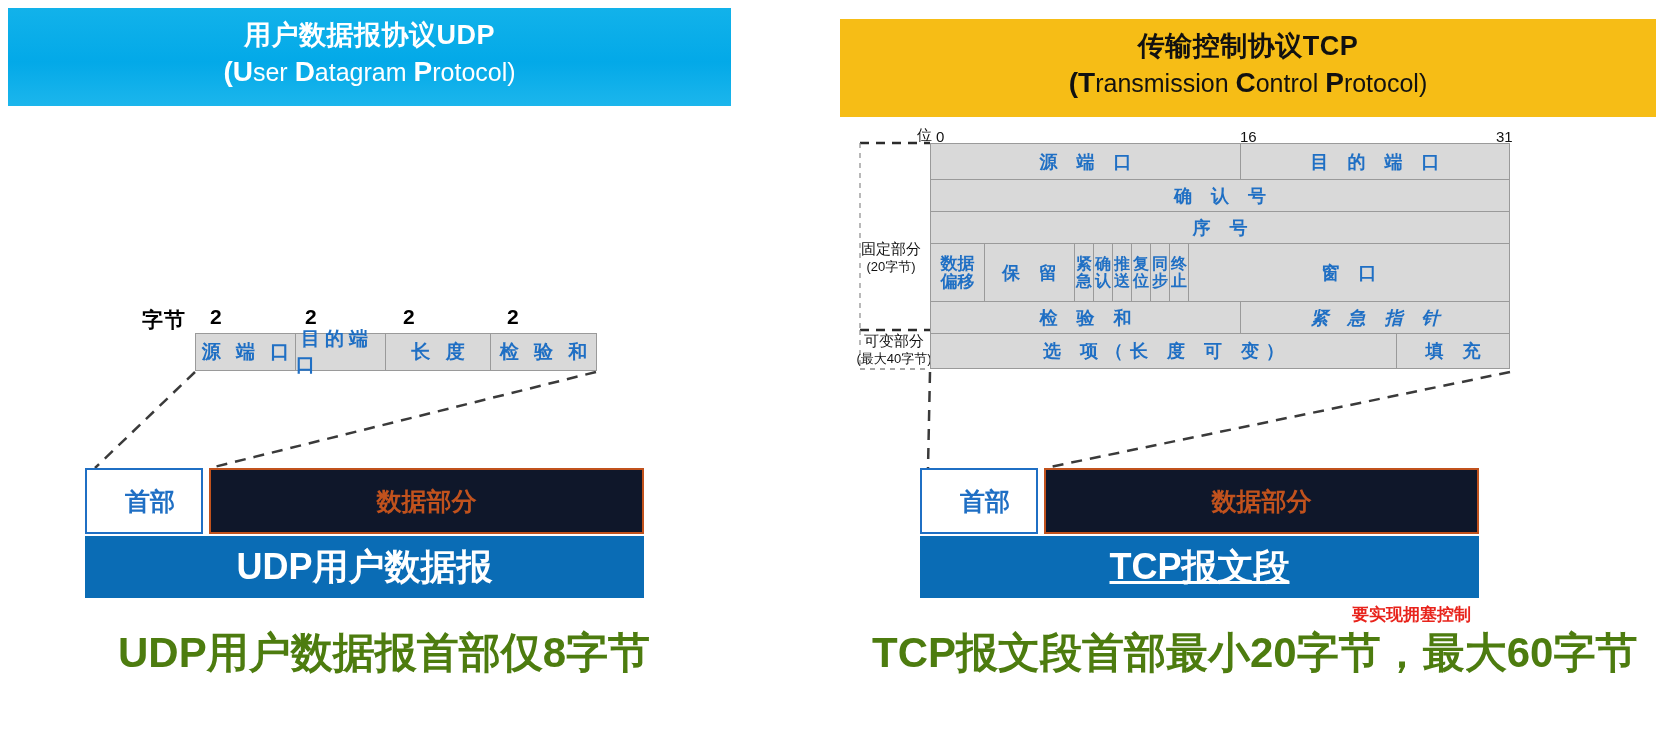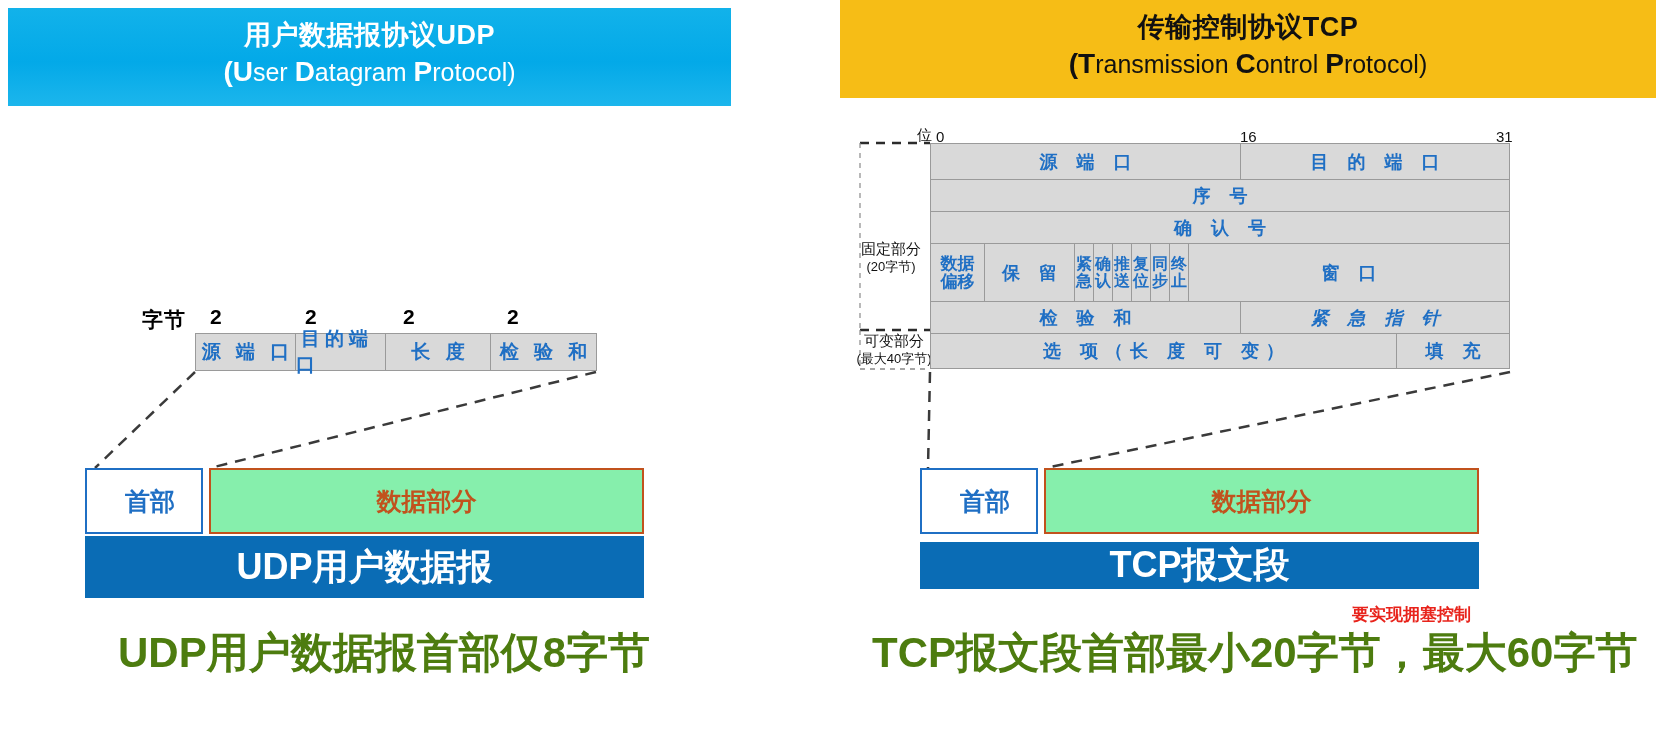--- a/index.html
+++ b/index.html
@@ -21,21 +21,21 @@
     box-sizing:border-box;
     padding-top:12px;
     line-height:1.18;
   }
   #udp-banner{
     left:8px;top:8px;width:723px;height:98px;
     background:linear-gradient(180deg,#12b2ea 0%,#03a9e8 55%,#1cb6ec 100%);
     color:#ffffff;
   }
   #tcp-banner{
-    left:96px;top:0;width:858px;height:98px;
+    left:96px;top:19px;width:858px;height:98px;
     background:#f6bd16;
     color:#111111;
   }
   .banner .l1{font-size:27px;font-weight:bold;letter-spacing:.5px;}
   .banner .l2{font-size:26px;font-weight:bold;margin-top:3px;}
   .banner .l2 .cap{font-size:28px;}
   .banner .l2 .rest{font-weight:normal;font-size:25px;}
 
   
   .hdrtable{position:absolute;box-sizing:border-box;background:#d9d9d9;border:1px solid #9a9a9a;}
@@ -102,21 +102,21 @@
   .segwrap{position:absolute;}
   .segrow{display:flex;}
   .segheader{
     box-sizing:border-box;
     background:#ffffff;border:2px solid #1f6fc4;
     color:#1f6fc4;font-weight:bold;font-size:25px;
     display:flex;align-items:center;justify-content:center;padding-left:12px;
   }
   .segdata{
     box-sizing:border-box;
-    background:#86efac;border:2px solid #c1521d;
+    background:#0f172a;border:2px solid #c1521d;
     color:#c1521d;font-weight:bold;font-size:25px;
     display:flex;align-items:center;justify-content:center;
     margin-left:6px;
   }
   .segbar{
     box-sizing:border-box;background:#0a6cb5;color:#fff;
     font-weight:bold;font-size:36px;
     display:flex;align-items:center;justify-content:center;
   }
 
@@ -207,25 +207,25 @@
   <div class="sidelabel" id="var-label">
     <div class="t1">可变部分</div>
     <div class="t2">(最大40字节)</div>
   </div>
 
   <div class="hdrtable" id="tcp-fields">
     <div class="hrow r1">
       <div class="hcell" style="width:310px;">源 端 口</div>
       <div class="hcell" style="width:268px;">目 的 端 口</div>
     </div>
+    <div class="hrow r3">
+      <div class="hcell" style="width:100%;">确 认 号</div>
+    </div>
     <div class="hrow r2">
       <div class="hcell" style="width:100%;">序 号</div>
-    </div>
-    <div class="hrow r3">
-      <div class="hcell" style="width:100%;">确 认 号</div>
     </div>
     <div class="hrow r4">
       <div class="stackcell" style="width:54px;">
         <span>数据</span>
         <span>偏移</span>
       </div>
       <div class="hcell" style="width:90px;">保 留</div>
       <div class="flagcell">
         <span>紧</span>
         <span>急</span>
@@ -260,18 +260,18 @@
       <div class="hcell" style="width:466px;">选 项（长 度 可 变）</div>
       <div class="hcell" style="width:112px;">填 充</div>
     </div>
   </div>
 
   <div class="segwrap" style="left:920px;top:468px;">
     <div class="segrow">
       <div class="segheader" style="width:118px;height:66px;">首部</div>
       <div class="segdata" style="width:435px;height:66px;">数据部分</div>
     </div>
-    <div class="segbar" style="width:559px;height:47px;margin-top:8px;">TCP报文段</div>
+    <div class="segbar" style="width:559px;height:62px;margin-top:2px;text-decoration:underline;">TCP报文段</div>
   </div>
 
   <div class="rednote" style="left:1352px;top:603px;">要实现拥塞控制</div>
   <div class="caption" style="left:872px;top:625px;">TCP报文段首部最小20字节，最大60字节</div>
 </div>
 
 </body></html>

